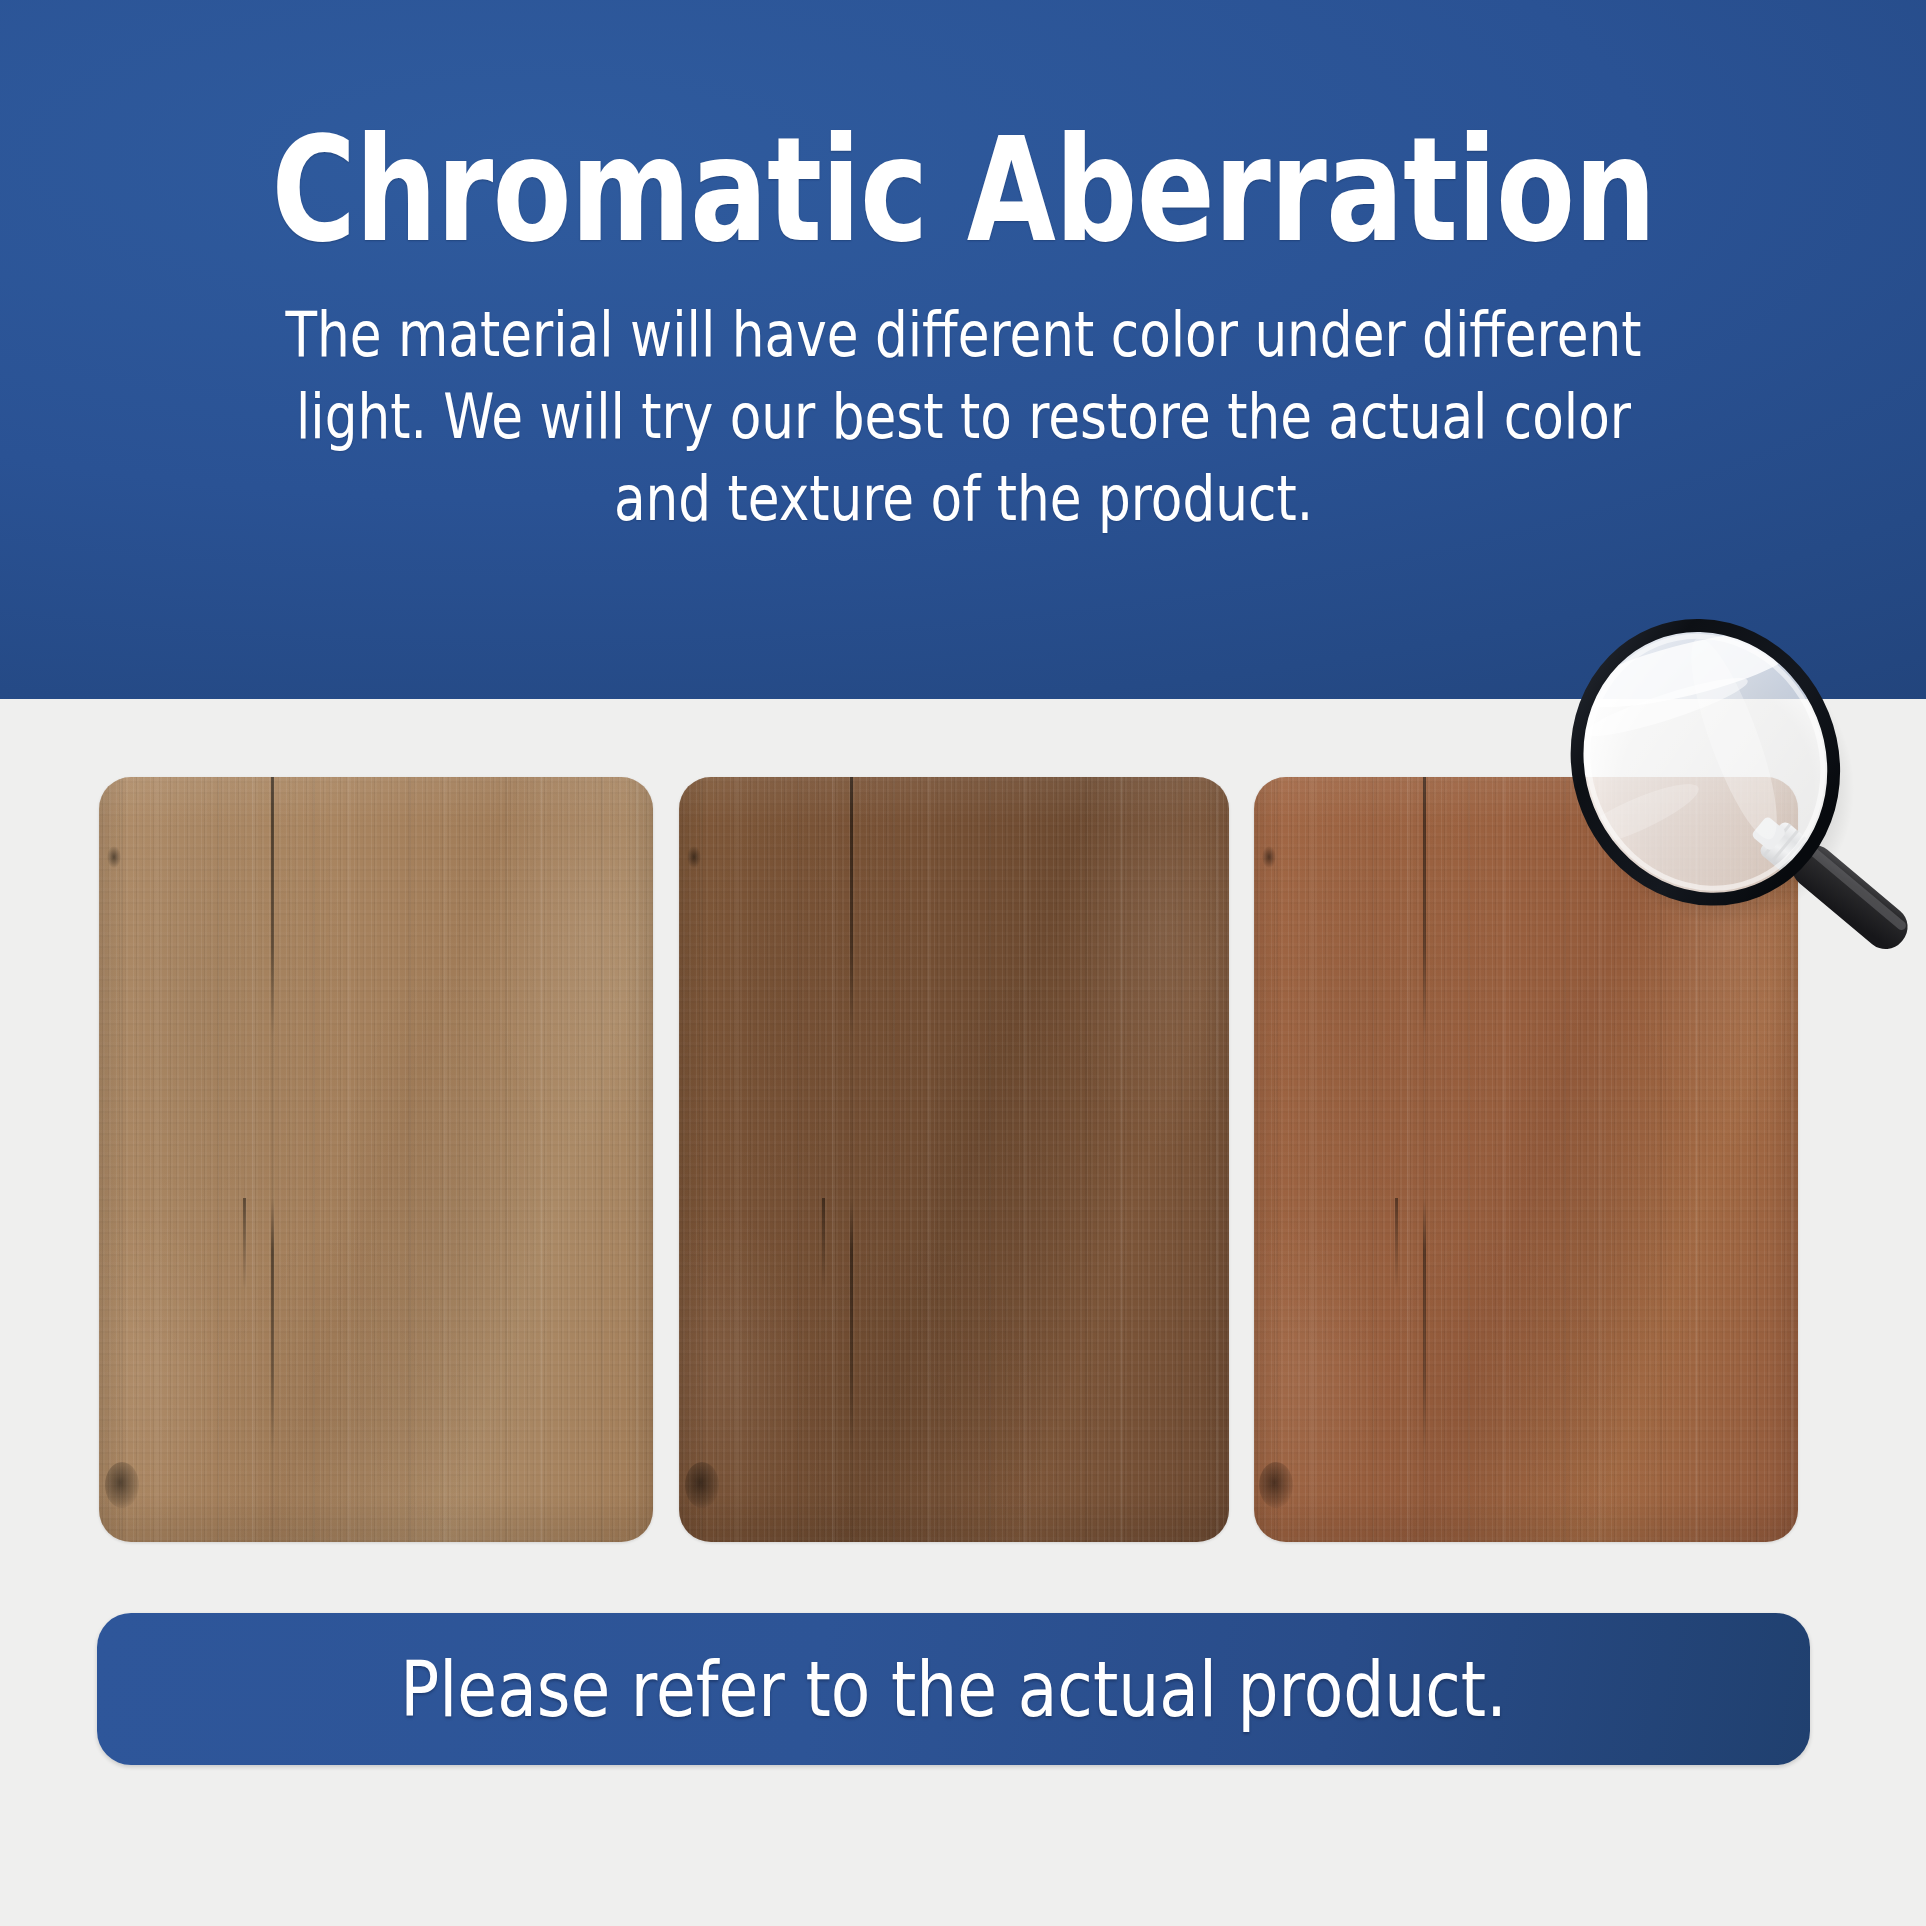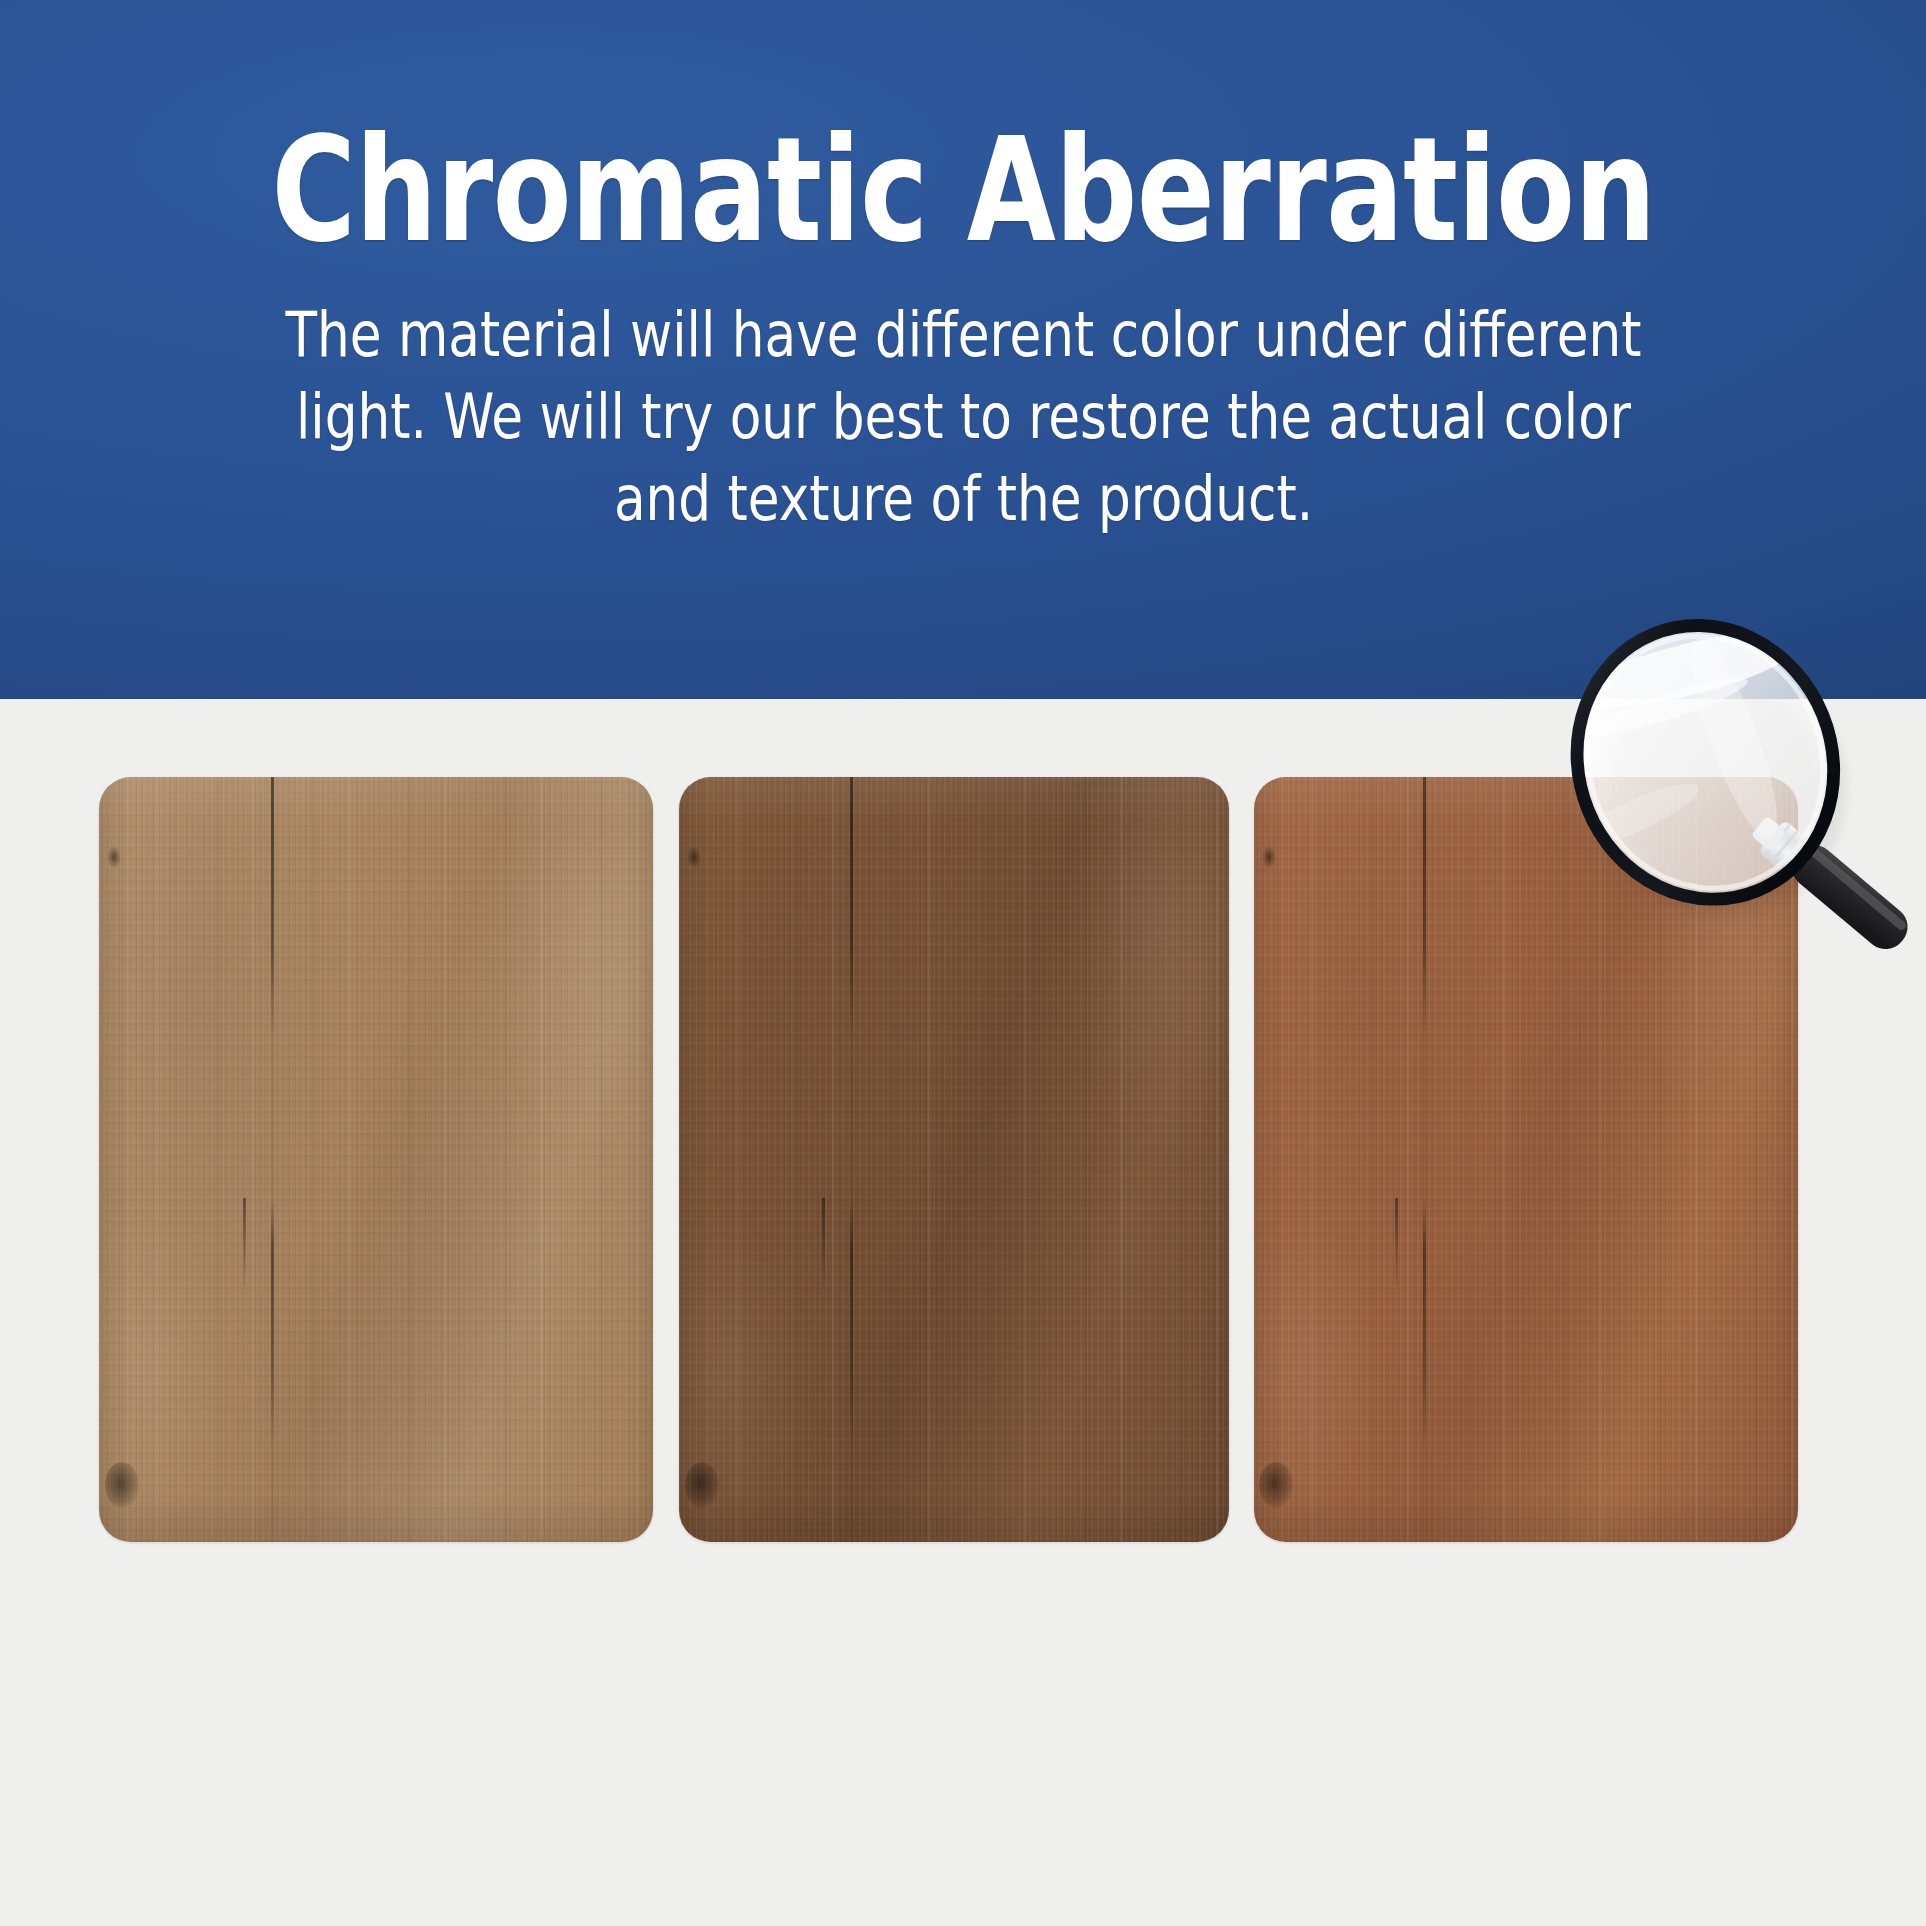--- a/index.html
+++ b/index.html
@@ -289,15 +289,18 @@
         <ellipse cx="196" cy="128" rx="24" ry="108" transform="rotate(-20 196 128)" fill="#ffffff" opacity="0.30"></ellipse>
         <ellipse cx="96" cy="206" rx="70" ry="16" transform="rotate(-24 96 206)" fill="#ffffff" opacity="0.22"></ellipse>
       </g>
 
       <ellipse cx="167" cy="152" rx="117" ry="129" transform="rotate(-22 167 152)" fill="none" stroke="#ffffff" stroke-opacity="0.55" stroke-width="5"></ellipse>
 
       <ellipse cx="167" cy="152" rx="128" ry="140" transform="rotate(-22 167 152)" fill="none" stroke="url(#rimGrad)" stroke-width="13"></ellipse>
     </svg>
   </div>
 
+  <div class="cta">
+    <span class="cta-text">Please refer to the actual product.</span>
+  </div>
 
 </div>
 
 
 </body></html>

